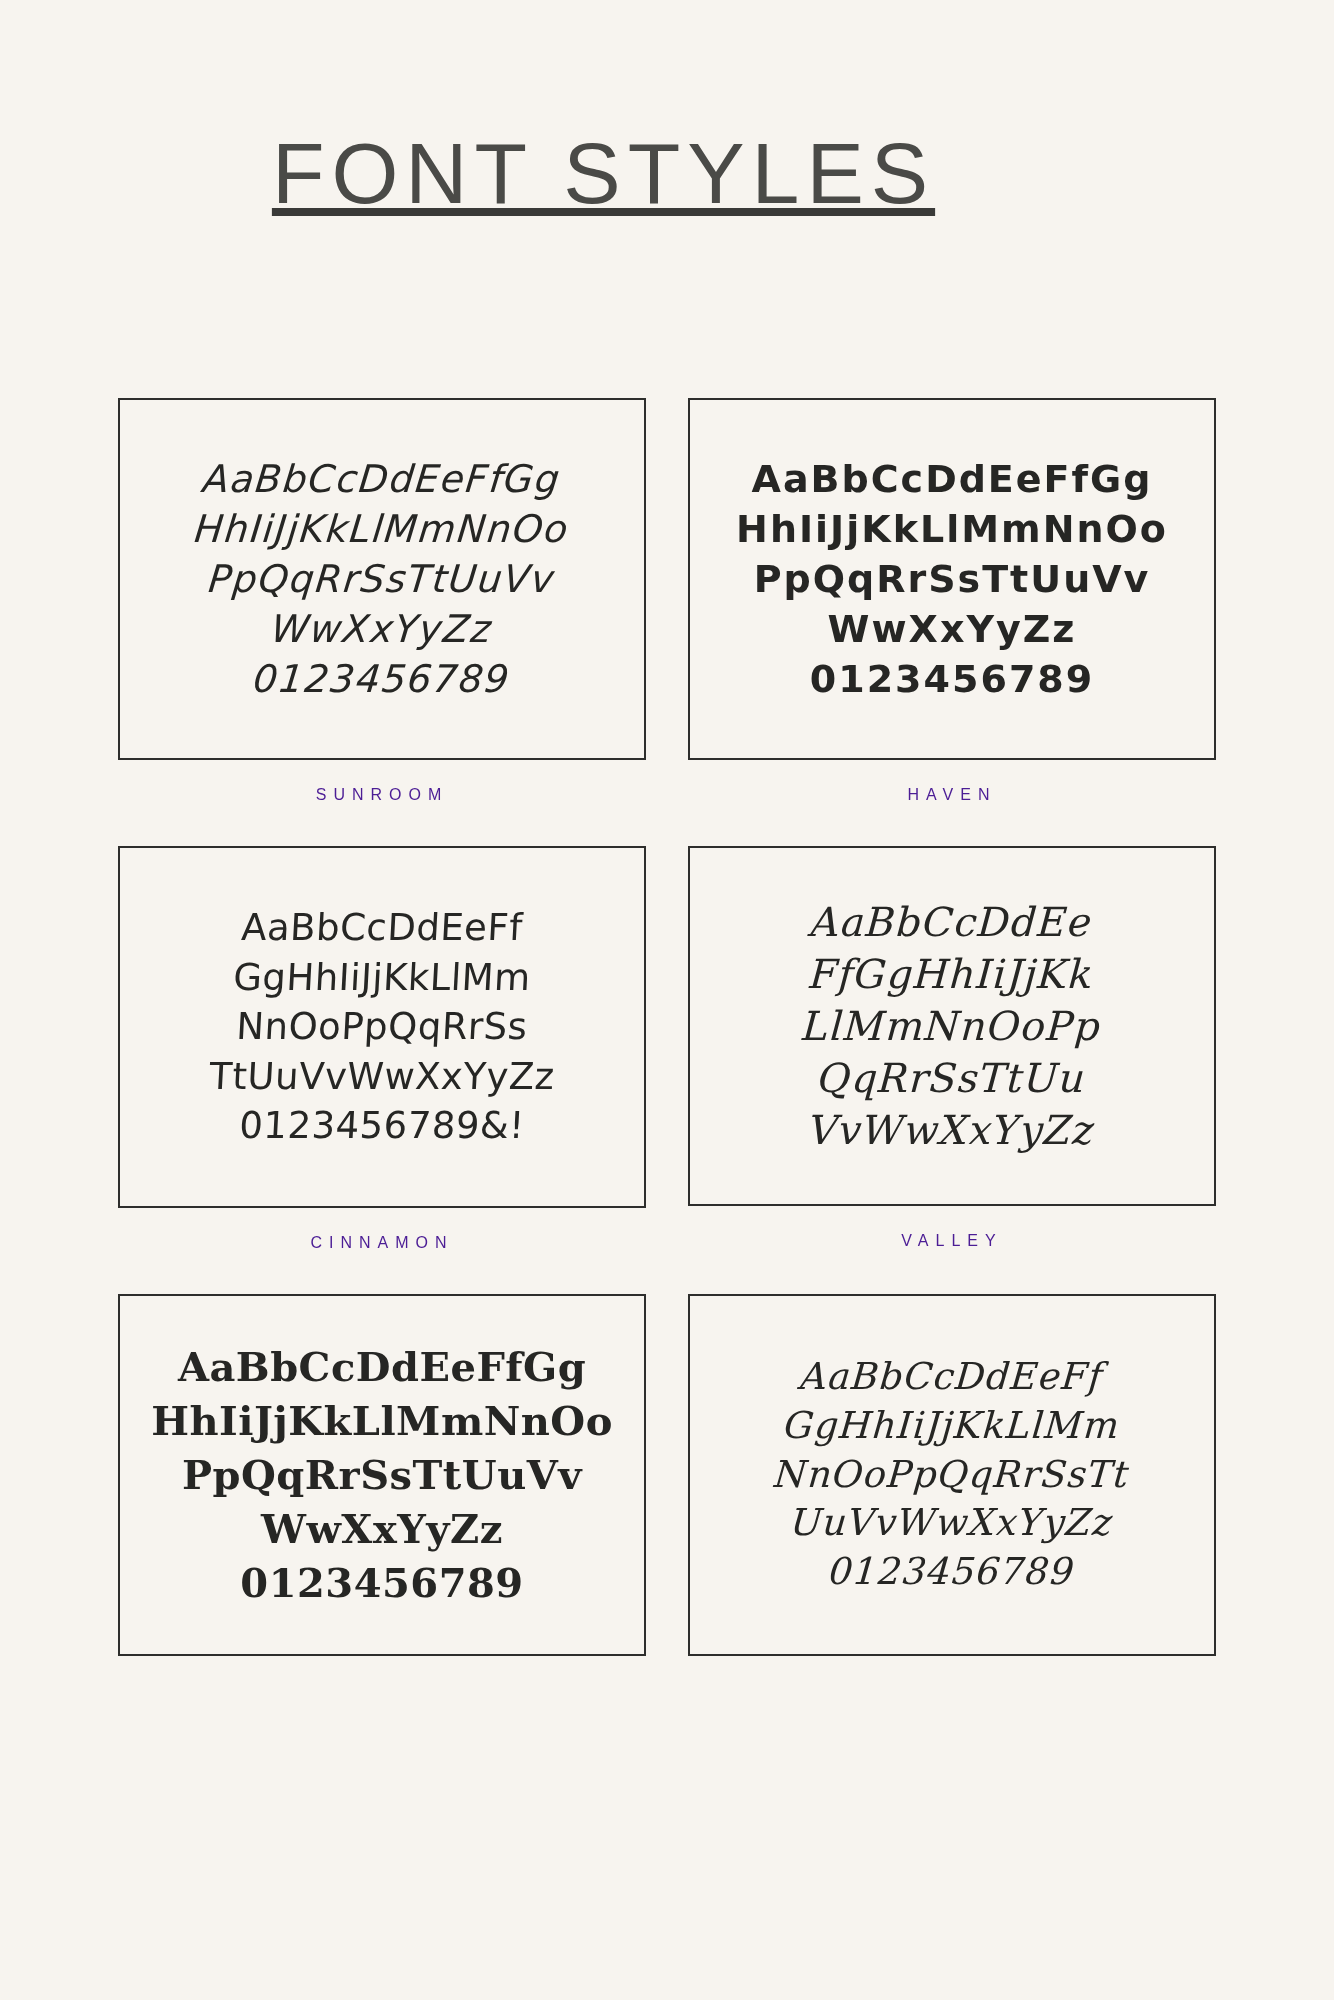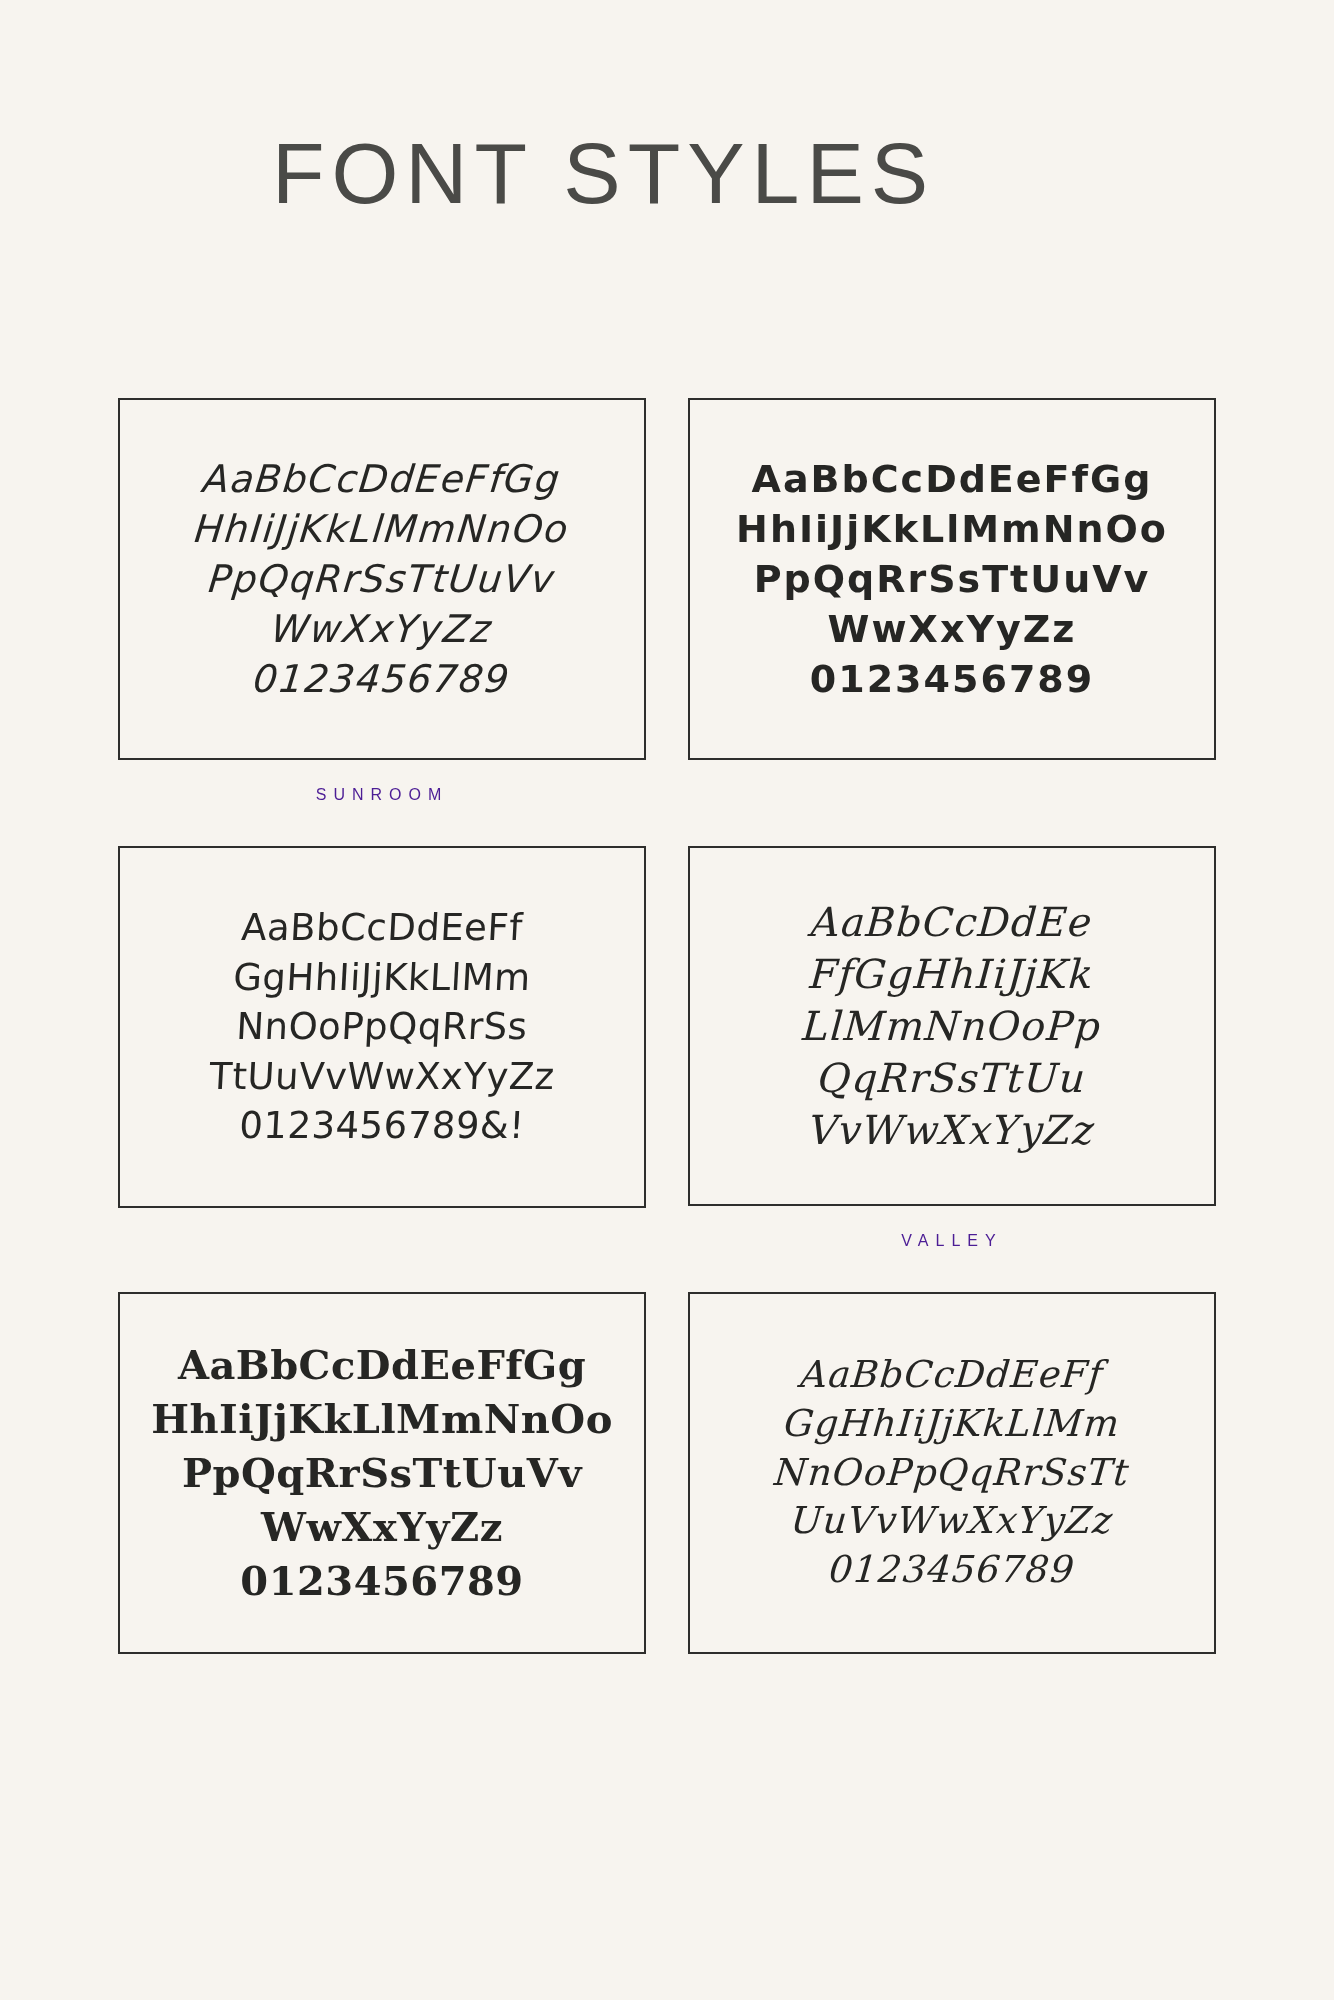--- a/index.html
+++ b/index.html
@@ -12,20 +12,21 @@
     background: #f7f4ef;
     font-family: "Liberation Sans", sans-serif;
     color: #3a3a38;
     overflow: hidden;
   }
   .page {
     width: 1207px;
     height: 2000px;
     box-sizing: border-box;
     position: relative;
+    text-decoration: underline;
   }
   .page-title {
     text-align: center;
     font-family: "Liberation Sans", sans-serif;
     font-weight: 400;
     font-size: 86px;
     letter-spacing: 7px;
     color: #4a4a47;
     margin: 0;
     padding-top: 130px;
@@ -148,32 +149,34 @@
     <div class="card">
       <div class="specimen-box">
         <div class="specimen-lines s-haven">
           <span class="ln">AaBbCcDdEeFfGg</span>
           <span class="ln">HhIiJjKkLlMmNnOo</span>
           <span class="ln">PpQqRrSsTtUuVv</span>
           <span class="ln">WwXxYyZz</span>
           <span class="ln">0123456789</span>
         </div>
       </div>
+      <div class="font-label">HAVEN</div>
     </div>
 
     <div class="card">
       <div class="specimen-box">
         <div class="specimen-lines s-cinnamon">
           <span class="ln">AaBbCcDdEeFf</span>
           <span class="ln">GgHhIiJjKkLlMm</span>
           <span class="ln">NnOoPpQqRrSs</span>
           <span class="ln">TtUuVvWwXxYyZz</span>
           <span class="ln">0123456789&amp;!</span>
         </div>
       </div>
+      <div class="font-label">CINNAMON</div>
     </div>
 
     <div class="card">
       <div class="specimen-box tall">
         <div class="specimen-lines s-honey">
           <span class="ln">AaBbCcDdEe</span>
           <span class="ln">FfGgHhIiJjKk</span>
           <span class="ln">LlMmNnOoPp</span>
           <span class="ln">QqRrSsTtUu</span>
           <span class="ln">VvWwXxYyZz</span>

